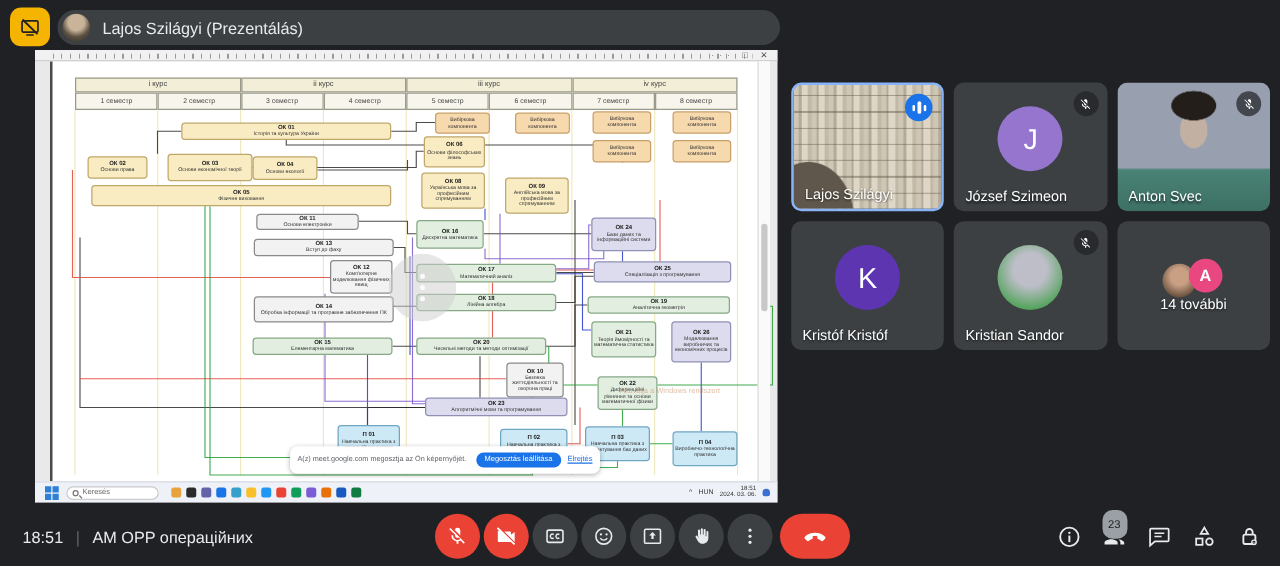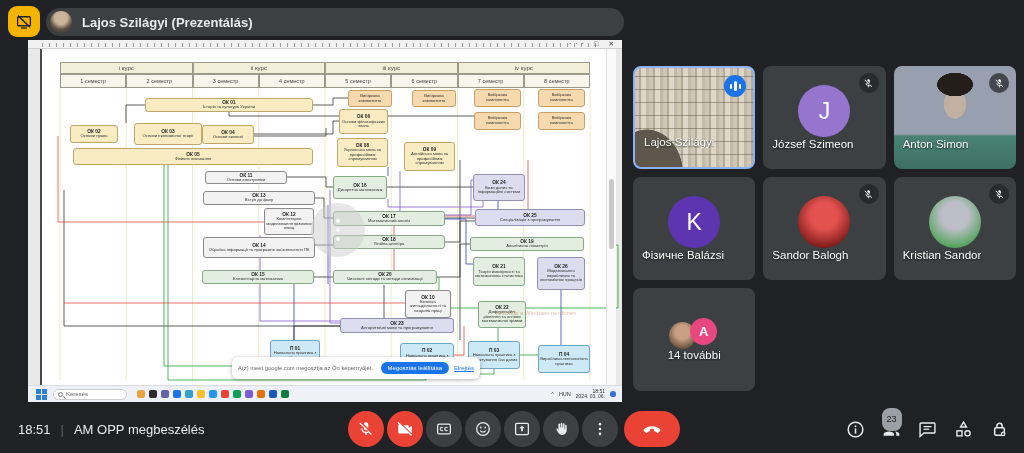--- a/index.html
+++ b/index.html
@@ -9,21 +9,21 @@
 
   
   .share-chip { position:absolute; left:8px; top:6px; width:32px; height:31px;
     background:#f5b400; border:none; border-radius:9px; cursor:pointer;
     display:flex; align-items:center; justify-content:center; }
   .presenter-pill { position:absolute; left:46px; top:8px; width:578px; height:28px;
     background:#3c4043; border-radius:14px; display:flex; align-items:center; gap:10px;
     padding-left:4px; }
   .pill-avatar { width:22px; height:22px; border-radius:50%;
     background:radial-gradient(circle at 50% 32%, #c9b49a 0 34%, #5a4f42 62%, #37322b); }
-  .pill-name { color:#e8eaed; font-size:13px;font-weight:bold; }
+  .pill-name { color:#e8eaed; font-size:13px; }
 
   
   .share-screen { position:absolute; left:28px; top:40px; width:594px; height:362px;
     background:#e9e9e9; overflow:hidden; }
   .ruler { position:absolute; left:0; top:0; width:594px; height:9px; background:#f1f1f1;
     border-bottom:1px solid #d0d0d0; }
   .ruler-ticks { position:absolute; left:14px; right:20px; bottom:1px; height:4px;
     background:repeating-linear-gradient(90deg,#9a9a9a 0 1px, transparent 1px 7px); }
   .win-controls { position:absolute; right:4px; top:0px; color:#555; font-size:7px;
     letter-spacing:4px; }
@@ -79,21 +79,21 @@
     font-size:5.5px; color:#333; }
   .clock { text-align:right; line-height:1.1; font-size:5px; }
   .bell { width:6px; height:6px; border-radius:50% 50% 2px 2px; background:#3b6fd4; }
 
   
   .pgrid { position:absolute; left:633px; top:66px; width:383px; height:325px;
     display:grid; grid-template-columns:repeat(3,1fr); grid-template-rows:repeat(3,1fr);
     gap:8px; }
   .tile { position:relative; background:#3c4043; border-radius:8px; overflow:hidden; cursor:pointer; }
   .tile.active { border:2px solid #8ab4f8; }
-  .tile-name { position:absolute; left:9px; bottom:19px; color:#fff; font-size:11.5px;
+  .tile-name { position:absolute; left:9px; bottom:5px; color:#fff; font-size:11.5px;
     text-shadow:0 1px 2px rgba(0,0,0,.7); max-width:85%; white-space:nowrap;
     overflow:hidden; text-overflow:ellipsis; }
   .tile-name.center { left:0; right:0; bottom:30px; text-align:center; max-width:100%; }
   .av { position:absolute; left:50%; top:44%; width:52px; height:52px; margin:-26px 0 0 -26px;
     border-radius:50%; display:flex; align-items:center; justify-content:center;
     color:#fff; font-size:23px; }
   .av-sm { position:absolute; width:27px; height:27px; border-radius:50%; top:33%;
     display:flex; align-items:center; justify-content:center; color:#fff;
     font-size:13px; font-weight:bold; }
   .chip { position:absolute; top:7px; right:7px; width:20px; height:20px; border-radius:50%;
@@ -422,39 +422,30 @@
       <div class="tile">
         <div class="av" style="background: rgb(149, 117, 205);">J</div>
         <div class="tile-name">József Szimeon</div>
         <div class="chip">
           <svg width="11" height="11" viewBox="0 0 24 24">
             <path fill="#fff" d="M15 11V6a3 3 0 0 0-5.9-.8L15 11.1zM9.3 10.2V11a2.7 2.7 0 0 0 4.2 2.3l1.5 1.5A4.8 4.8 0 0 1 7.2 11H5.5a6.5 6.5 0 0 0 5.5 6.4V20h2v-2.6c.8-.1 1.6-.4 2.3-.8l3.3 3.3 1.2-1.2L4.4 3.3 3.2 4.5z"></path>
           </svg>
         </div>
       </div>
       <div class="tile video person">
-        <div class="tile-name">Anton Simon</div>
+        <div class="tile-name">Anton Svec</div>
         <div class="chip">
           <svg width="11" height="11" viewBox="0 0 24 24">
             <path fill="#fff" d="M15 11V6a3 3 0 0 0-5.9-.8L15 11.1zM9.3 10.2V11a2.7 2.7 0 0 0 4.2 2.3l1.5 1.5A4.8 4.8 0 0 1 7.2 11H5.5a6.5 6.5 0 0 0 5.5 6.4V20h2v-2.6c.8-.1 1.6-.4 2.3-.8l3.3 3.3 1.2-1.2L4.4 3.3 3.2 4.5z"></path>
           </svg>
         </div>
       </div>
       <div class="tile">
         <div class="av" style="background: rgb(94, 53, 177);">K</div>
-        <div class="tile-name">Фізичне Balázsi</div>
-      </div>
-      <div class="tile">
-        <div class="av" style="background: radial-gradient(circle at 50% 38%, rgb(227, 82, 79) 0px, rgb(227, 82, 79) 32%, rgb(110, 18, 16) 85%);"></div>
-        <div class="tile-name">Sandor Balogh</div>
-        <div class="chip">
-          <svg width="11" height="11" viewBox="0 0 24 24">
-            <path fill="#fff" d="M15 11V6a3 3 0 0 0-5.9-.8L15 11.1zM9.3 10.2V11a2.7 2.7 0 0 0 4.2 2.3l1.5 1.5A4.8 4.8 0 0 1 7.2 11H5.5a6.5 6.5 0 0 0 5.5 6.4V20h2v-2.6c.8-.1 1.6-.4 2.3-.8l3.3 3.3 1.2-1.2L4.4 3.3 3.2 4.5z"></path>
-          </svg>
-        </div>
+        <div class="tile-name">Kristóf Kristóf</div>
       </div>
       <div class="tile">
         <div class="av" style="background: radial-gradient(circle at 50% 38%, rgb(189, 190, 200) 0px, rgb(189, 190, 200) 32%, rgb(63, 158, 70) 85%);"></div>
         <div class="tile-name">Kristian Sandor</div>
         <div class="chip">
           <svg width="11" height="11" viewBox="0 0 24 24">
             <path fill="#fff" d="M15 11V6a3 3 0 0 0-5.9-.8L15 11.1zM9.3 10.2V11a2.7 2.7 0 0 0 4.2 2.3l1.5 1.5A4.8 4.8 0 0 1 7.2 11H5.5a6.5 6.5 0 0 0 5.5 6.4V20h2v-2.6c.8-.1 1.6-.4 2.3-.8l3.3 3.3 1.2-1.2L4.4 3.3 3.2 4.5z"></path>
           </svg>
         </div>
       </div>
@@ -462,21 +453,21 @@
         <div class="av-sm" style="left: calc(50% - 25px); background: radial-gradient(circle at 50% 38%, rgb(201, 160, 132) 0px, rgb(201, 160, 132) 32%, rgb(85, 65, 47) 85%);"></div>
         <div class="av-sm" style="left: calc(50% - 4px); top: 29%; background: rgb(232, 72, 127);">A</div>
         <div class="tile-name center">14 további</div>
       </div>
     </div>
 
   <div class="bottombar">
     <div class="meet-meta">
       <span>18:51</span>
       <span class="sep">|</span>
-      <span>AM OPP megbeszélés</span>
+      <span>AM OPP операційних</span>
     </div>
 
     <div class="controls">
       <button class="btn red">
         <svg viewBox="0 0 24 24">
           <path fill="#fff" d="M15 11V6a3 3 0 0 0-5.9-.8L15 11.1zM9.3 10.2V11a2.7 2.7 0 0 0 4.2 2.3l1.5 1.5A4.8 4.8 0 0 1 7.2 11H5.5a6.5 6.5 0 0 0 5.5 6.4V20h2v-2.6c.8-.1 1.6-.4 2.3-.8l3.3 3.3 1.2-1.2L4.4 3.3 3.2 4.5z"></path>
         </svg>
       </button>
       <button class="btn red">
         <svg viewBox="0 0 24 24">

